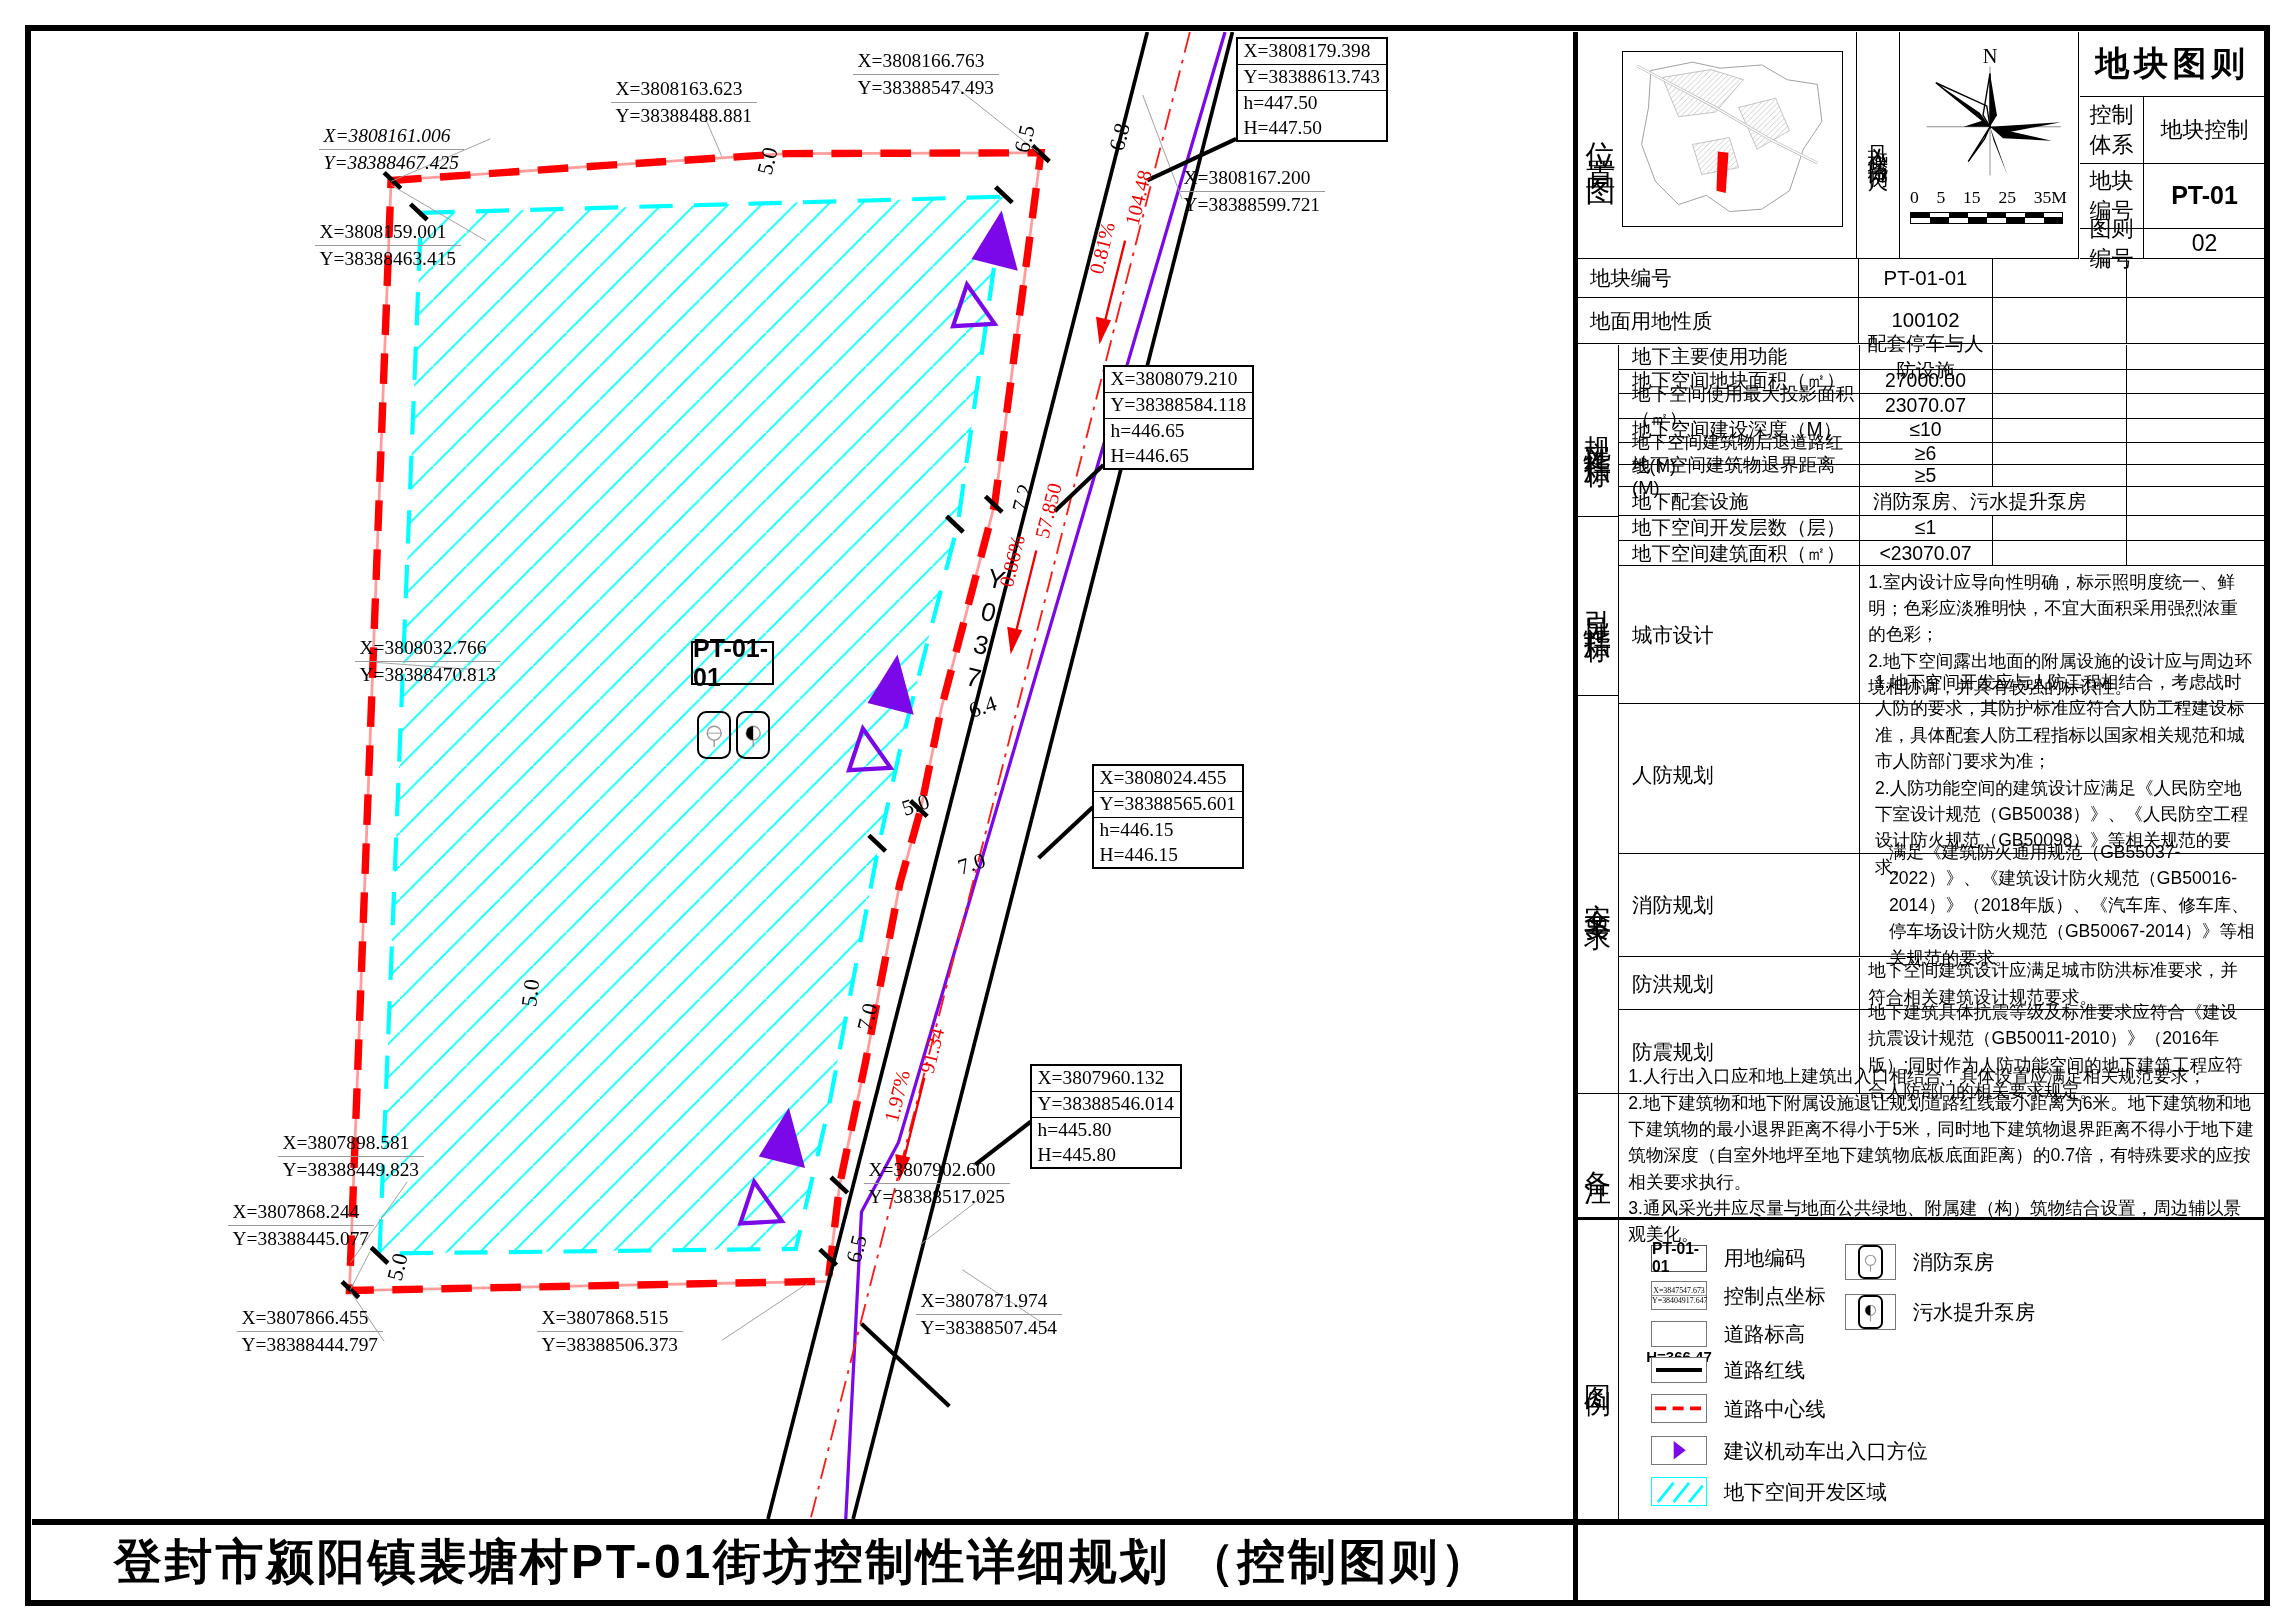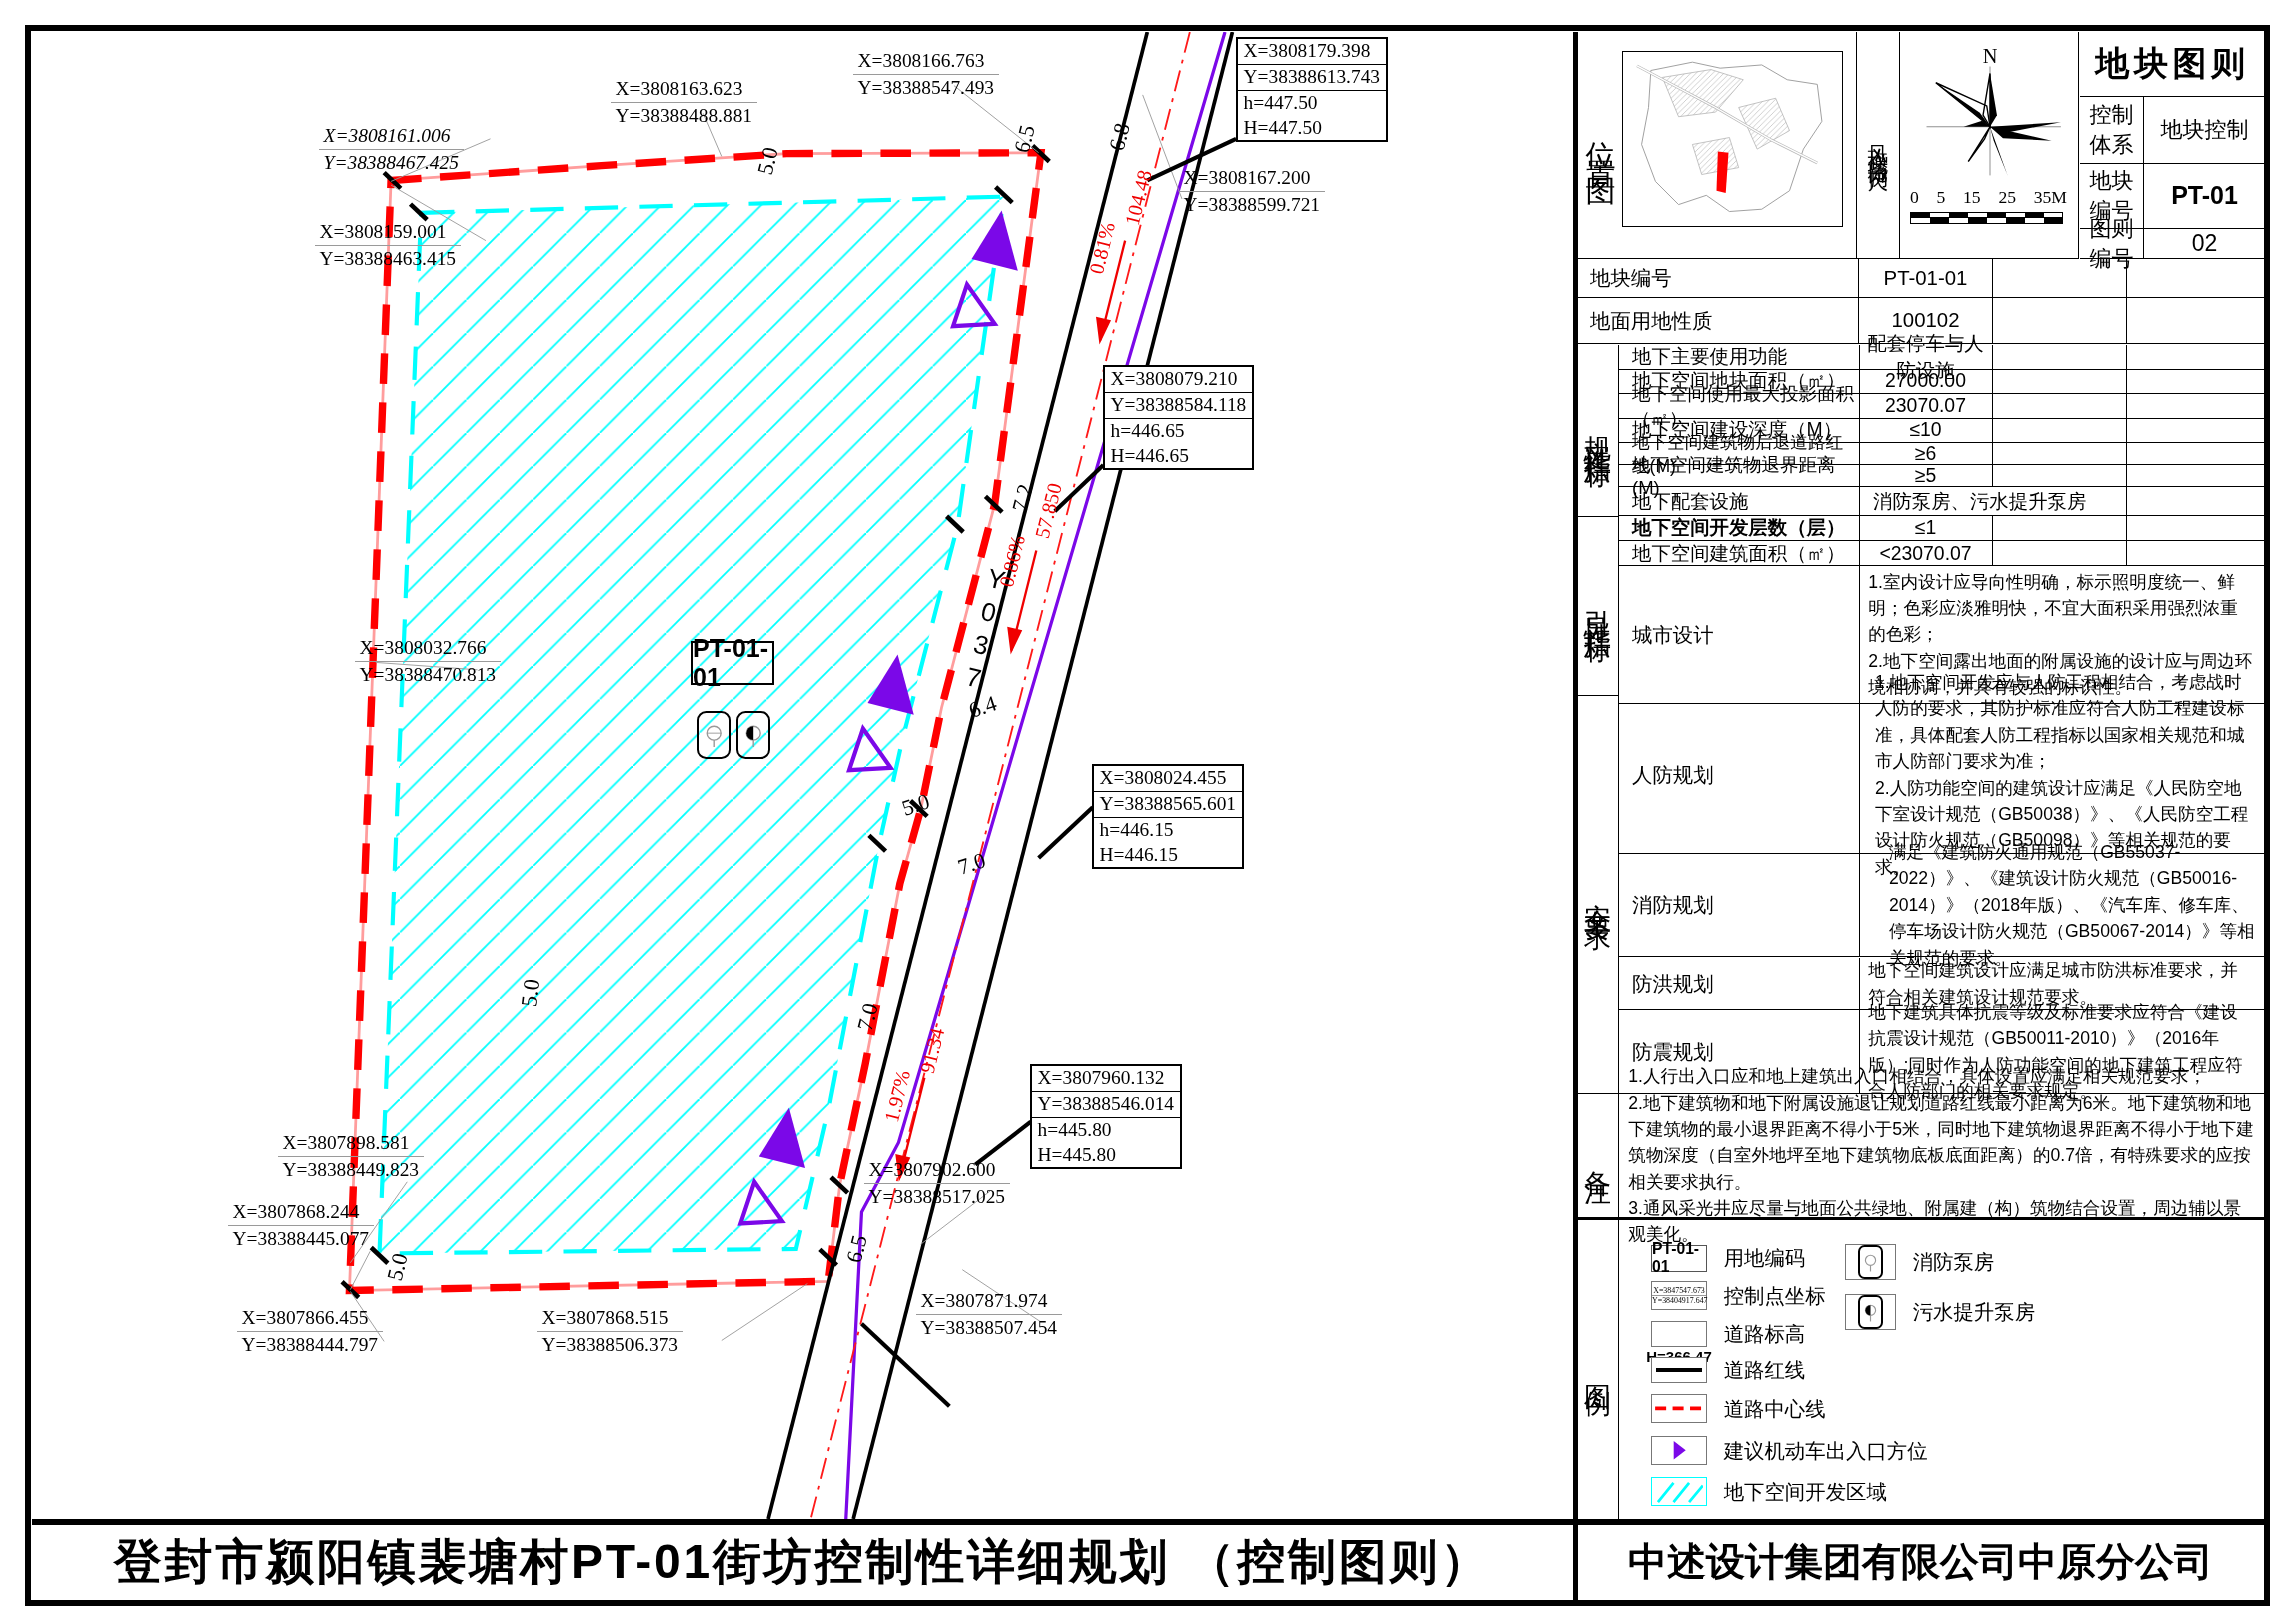--- a/index.html
+++ b/index.html
@@ -414,21 +414,21 @@
         <span>地下配套设施</span>
       </div>
     <div class="cell" style="left:282px;top:455px;width:268px;height:29px;font-size:19.4px;padding-left:14px;">
         <span>消防泵房、污水提升泵房</span>
       </div>
     <div class="cell nob" style="left:550px;top:455px;width:137px;height:29px;"></div>
 
     <div class="grp vtext" style="left:0;top:484px;width:42px;height:180px;">
         <span>引导性指标</span>
       </div>
-    <div class="cell attr" style="left:42px;top:484px;width:241px;height:24.5px;font-size:19.4px;font-weight:bold;">
+    <div class="cell attr" style="left:42px;top:484px;width:241px;height:24.5px;font-size:19.4px;">
         <span>地下空间开发层数（层）</span>
       </div>
     <div class="cell val" style="left:282px;top:484px;width:134px;height:24.5px;font-size:19.4px;">
         <span style="width:100%;">≤1</span>
       </div>
     <div class="cell" style="left:416px;top:484px;width:134px;height:24.5px;"></div>
       <div class="cell nob" style="left:550px;top:484px;width:137px;height:24.5px;"></div>
     <div class="cell attr" style="left:42px;top:509px;width:241px;height:25px;font-size:19.4px;">
         <span>地下空间建筑面积（㎡）</span>
       </div>
@@ -546,21 +546,18 @@
             </svg>
           </div>
         </div>
       <span class="leglabel">污水提升泵房</span>
     </div>
   </div>
 
   <div class="abs maintitle" style="left:32px;top:1524px;width:1541px;height:76px;font-size:48px;letter-spacing:2.8px;">
       <span>登封市颍阳镇裴塘村PT-01街坊控制性详细规划 （控制图则）</span>
     </div>
-  <div class="abs maintitle" style="left:1577px;top:1524px;width:687px;height:76px;font-size:39px;">
-      <span>中述设计集团有限公司中原分公司</span>
-    </div>
 
   <div id="frame" class="abs"></div>
   <div id="vdiv" class="abs"></div>
   <div id="hdiv" class="abs"></div>
 </div>
 
 
 </body></html>

